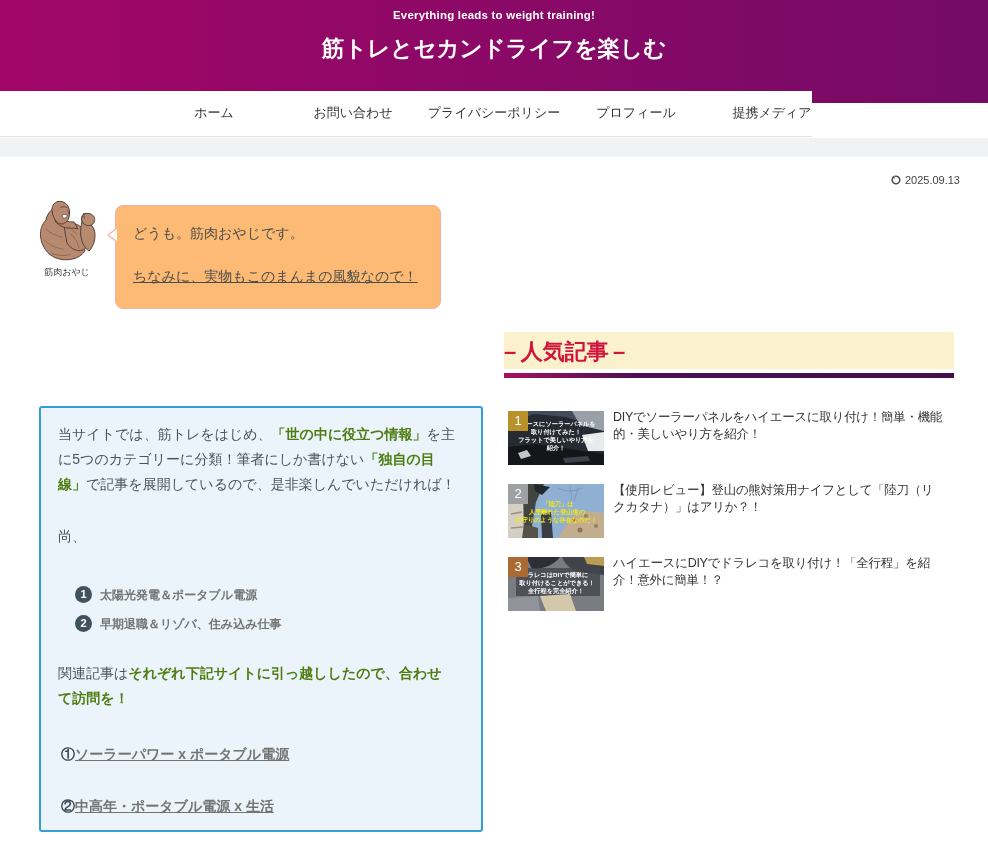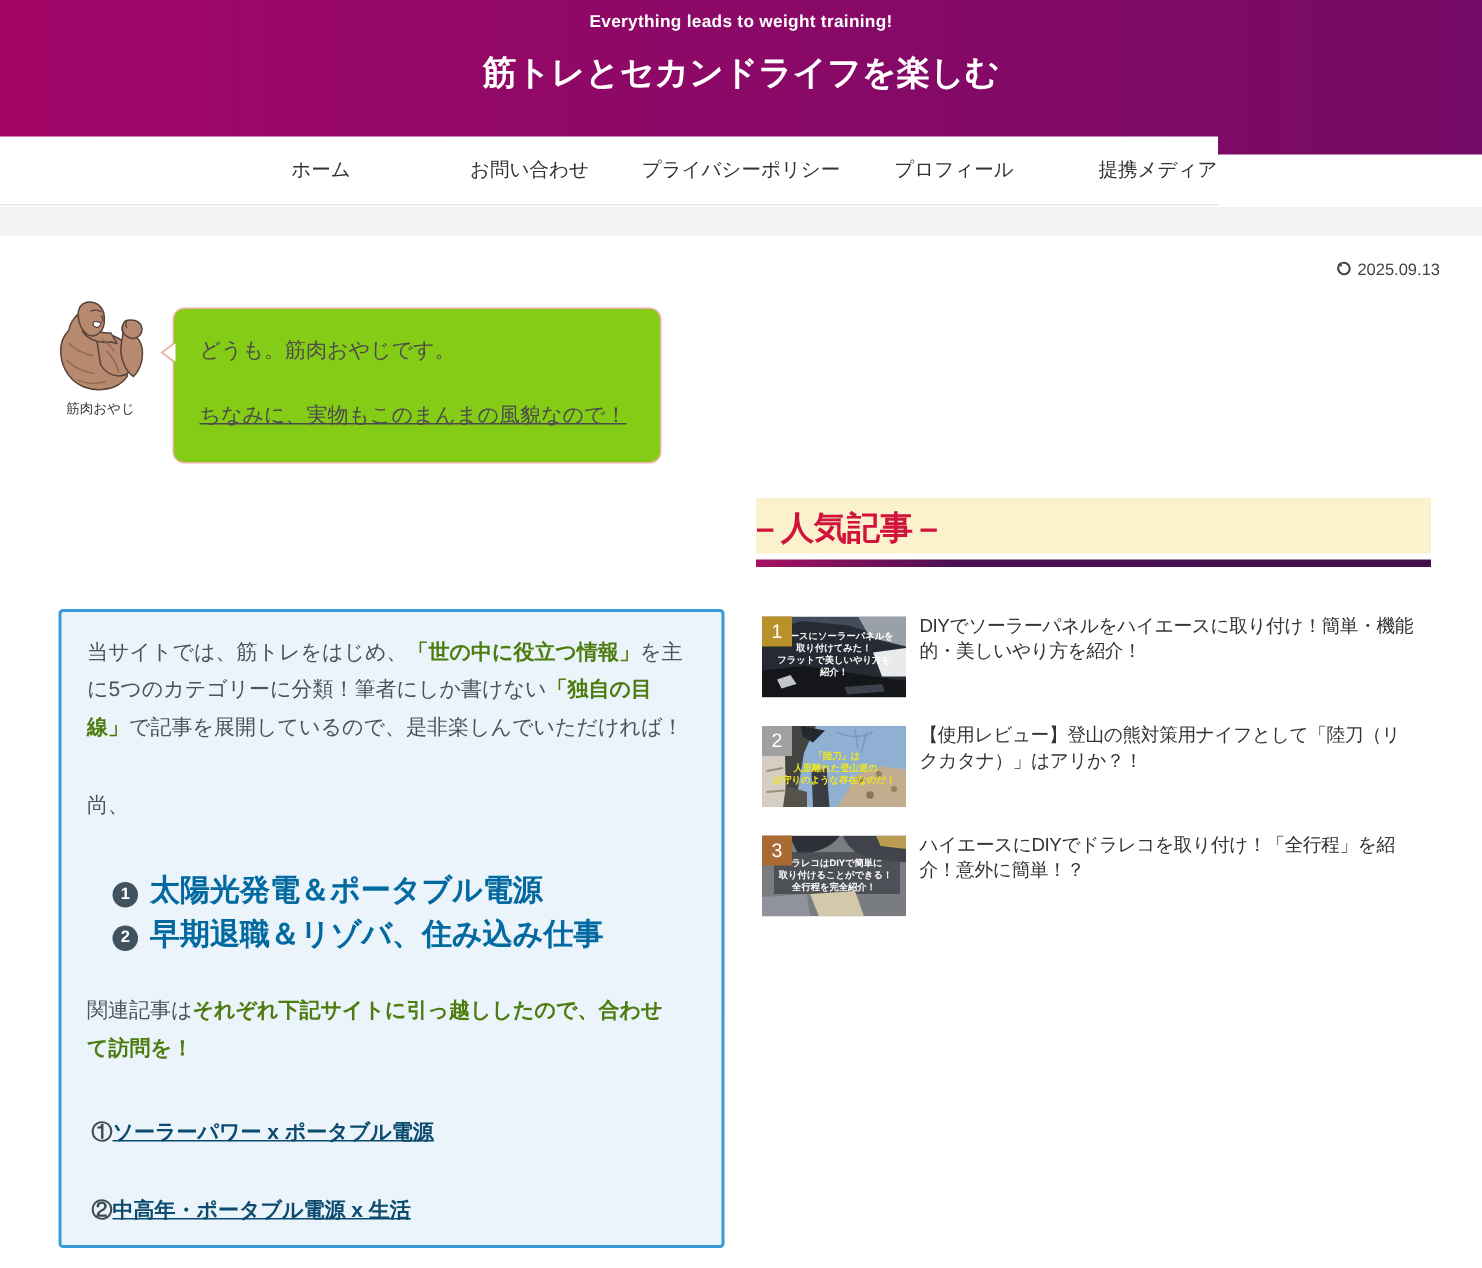--- a/index.html
+++ b/index.html
@@ -28,42 +28,42 @@
   font-size:11px; color:#444;margin-left:16px; }
 .date svg { vertical-align:-1px; margin-right:4px; }
 
 
 .man { position:absolute; left:38px; top:198px; }
 .man-cap { position:absolute; left:37px; top:266px; width:60px; text-align:center;
   font-size:9px; color:#333; }
 
 
 .bubble { position:absolute; left:115px; top:205px; width:326px; height:104px;
-  background:#84cc16; border:1px solid #f2b1a8; border-radius:8px; }
+  background:#fdba74; border:1px solid #f2b1a8; border-radius:8px; }
 .bubble:before { content:""; position:absolute; left:-9px; top:22px; width:0; height:0;
   border-top:7px solid transparent; border-bottom:7px solid transparent;
   border-right:9px solid #f2b1a8; }
 .bubble:after { content:""; position:absolute; left:-7px; top:23px; width:0; height:0;
   border-top:6px solid transparent; border-bottom:6px solid transparent;
   border-right:8px solid #fff; }
 .bubble p { position:absolute; left:17px; font-size:14px; color:#4c4c4c; }
 .bubble .l1 { top:19px; }
 .bubble .l2 { top:62px;text-decoration:underline; }
 
 
 .bluebox { position:absolute; left:39px; top:406px; width:444px; height:426px;
   background:#eaf4fa; border:2px solid #359cd5; border-radius:3px;
   font-size:14px; color:#4b5258; }
 .bluebox .txt { position:absolute; left:20px; right:14px; line-height:25px; }
 .bb-red { color:#4d7c0f; font-weight:bold; }
 .num-badge { display:inline-block; width:17px; height:17px; border-radius:50%;
   background:#40525d; color:#fff; font-size:11px; font-weight:bold; text-align:center;
   line-height:17px; vertical-align:1px; margin-right:8px; }
-.bb-li { font-weight:bold; color:#0369a1; font-size:20px; }
-.bb-link { font-weight:bold; color:#0c4a6e; text-decoration:underline; }
+.bb-li { font-weight:bold; color:#737373; font-size:12px; }
+.bb-link { font-weight:bold; color:#737373; text-decoration:underline; }
 .bb-circ { color:#3c4a53; font-weight:bold; }
 
 
 .pop-h { position:absolute; left:504px; top:332px; width:450px; height:37px;
   background:#fbf1cd; text-align:left; line-height:40px;
   font-size:22px; font-weight:bold; color:#d0143c; }
 .pop-line { position:absolute; left:504px; top:373px; width:450px; height:5px;
   background:linear-gradient(to right, #a61262, #4a1053 30%, #44104c); }
 
 .art { position:absolute; left:504px; width:450px; height:54px; }

